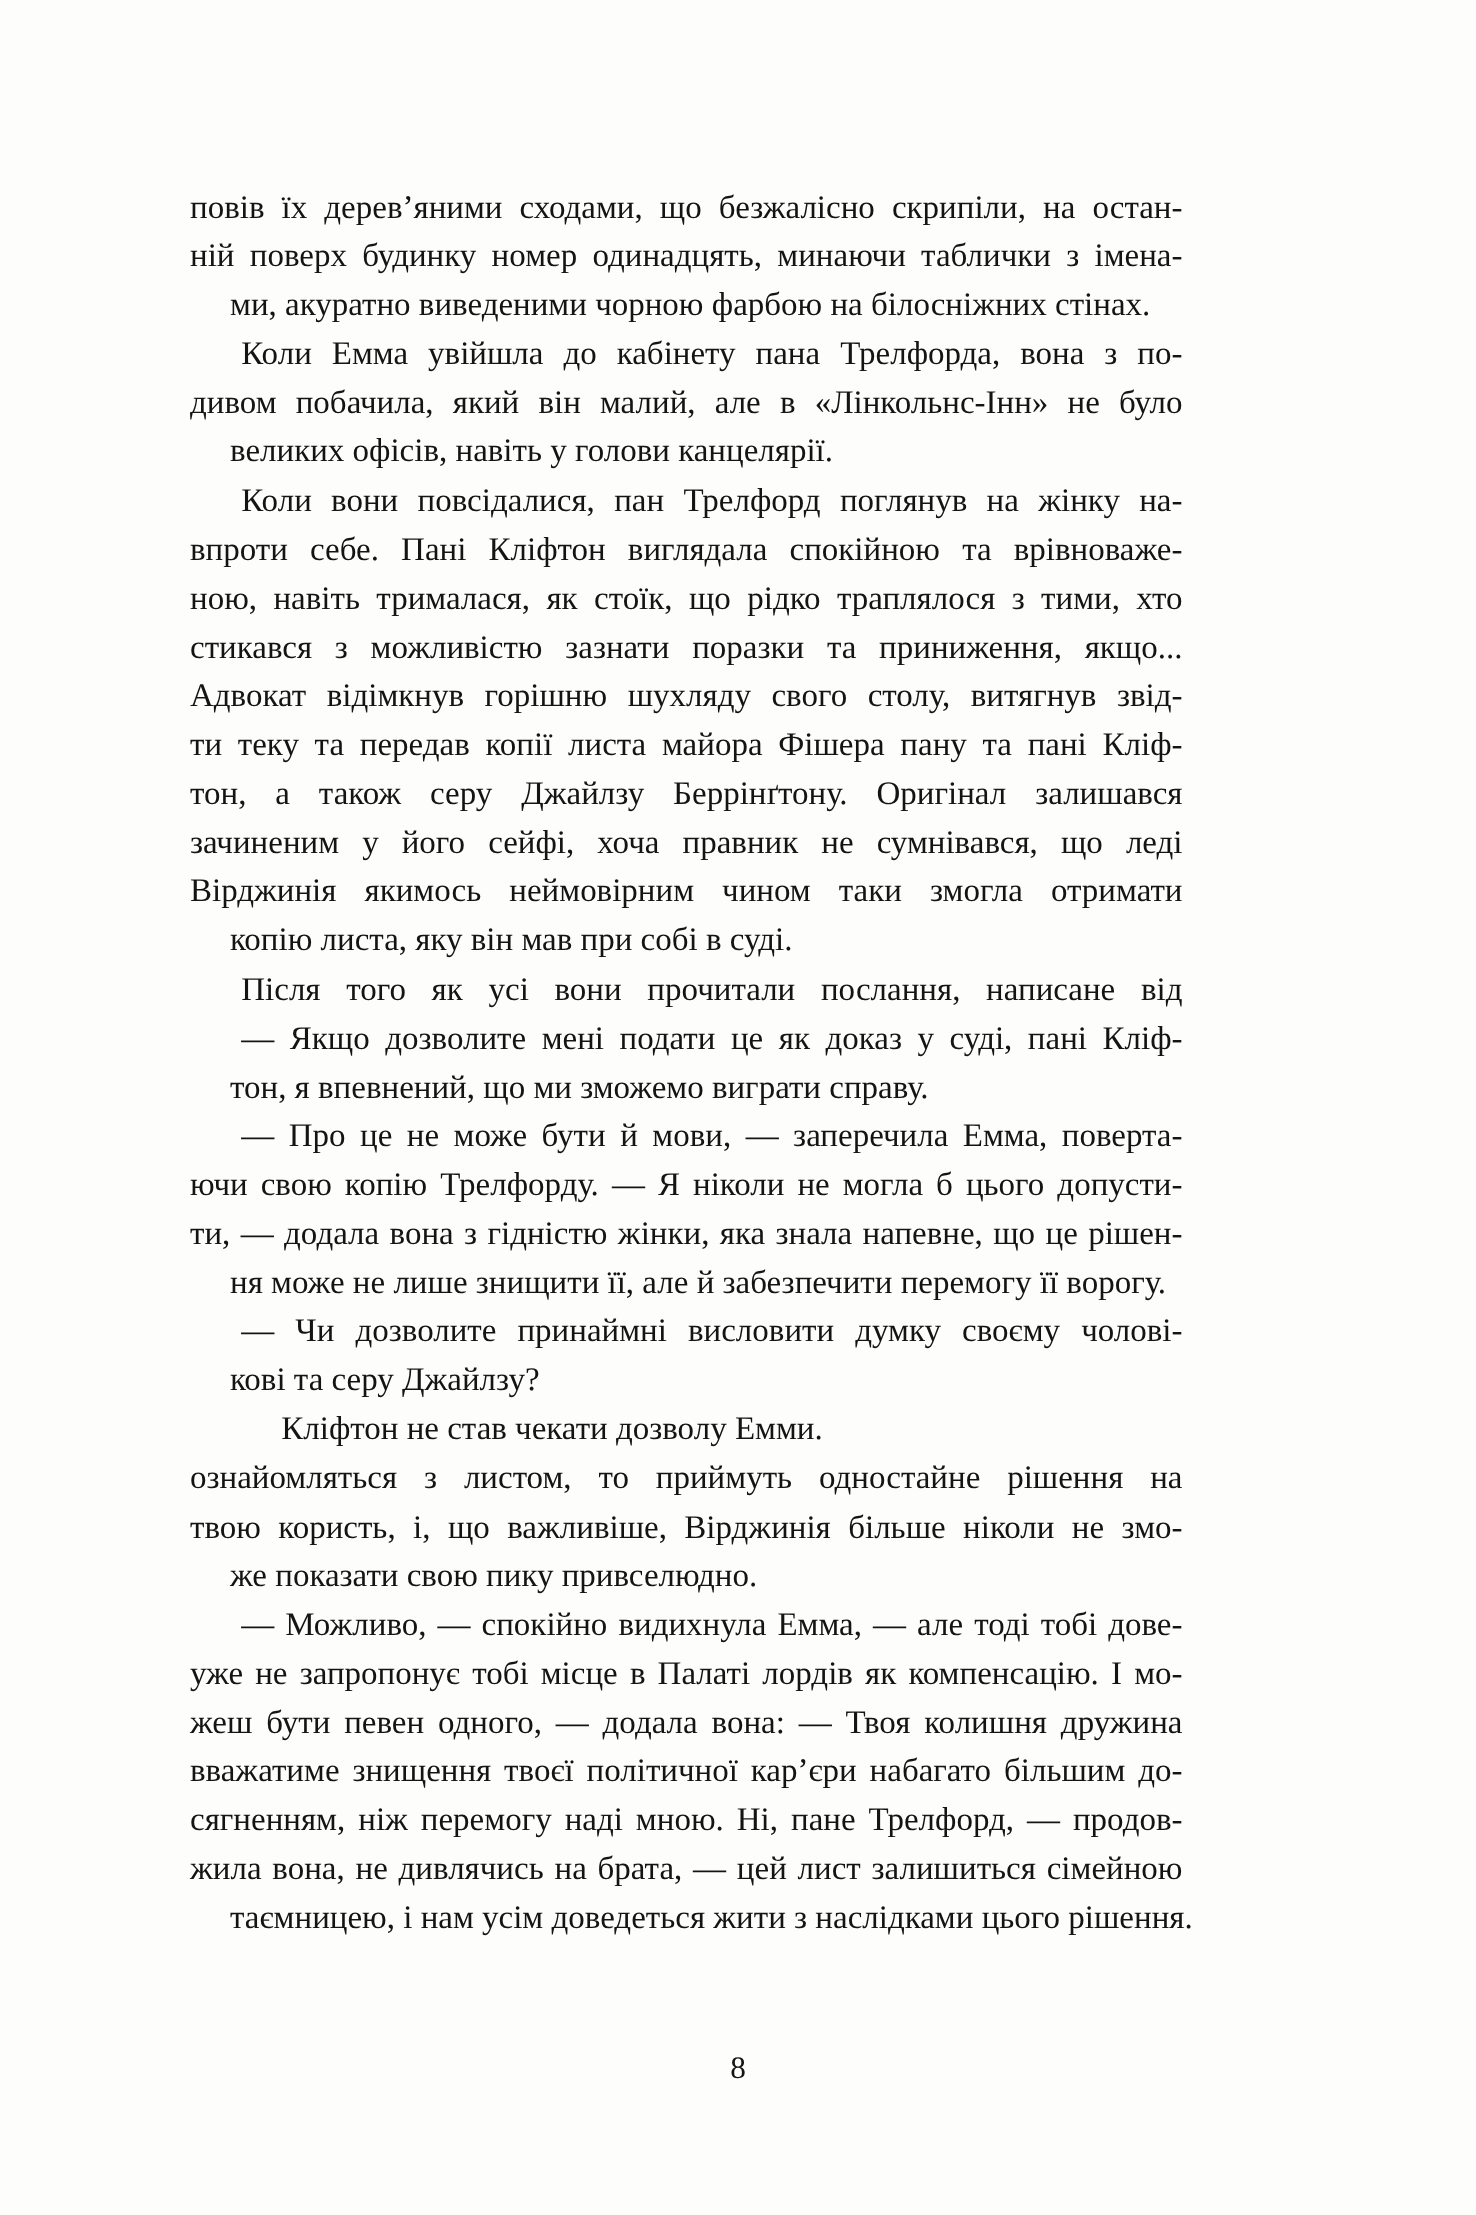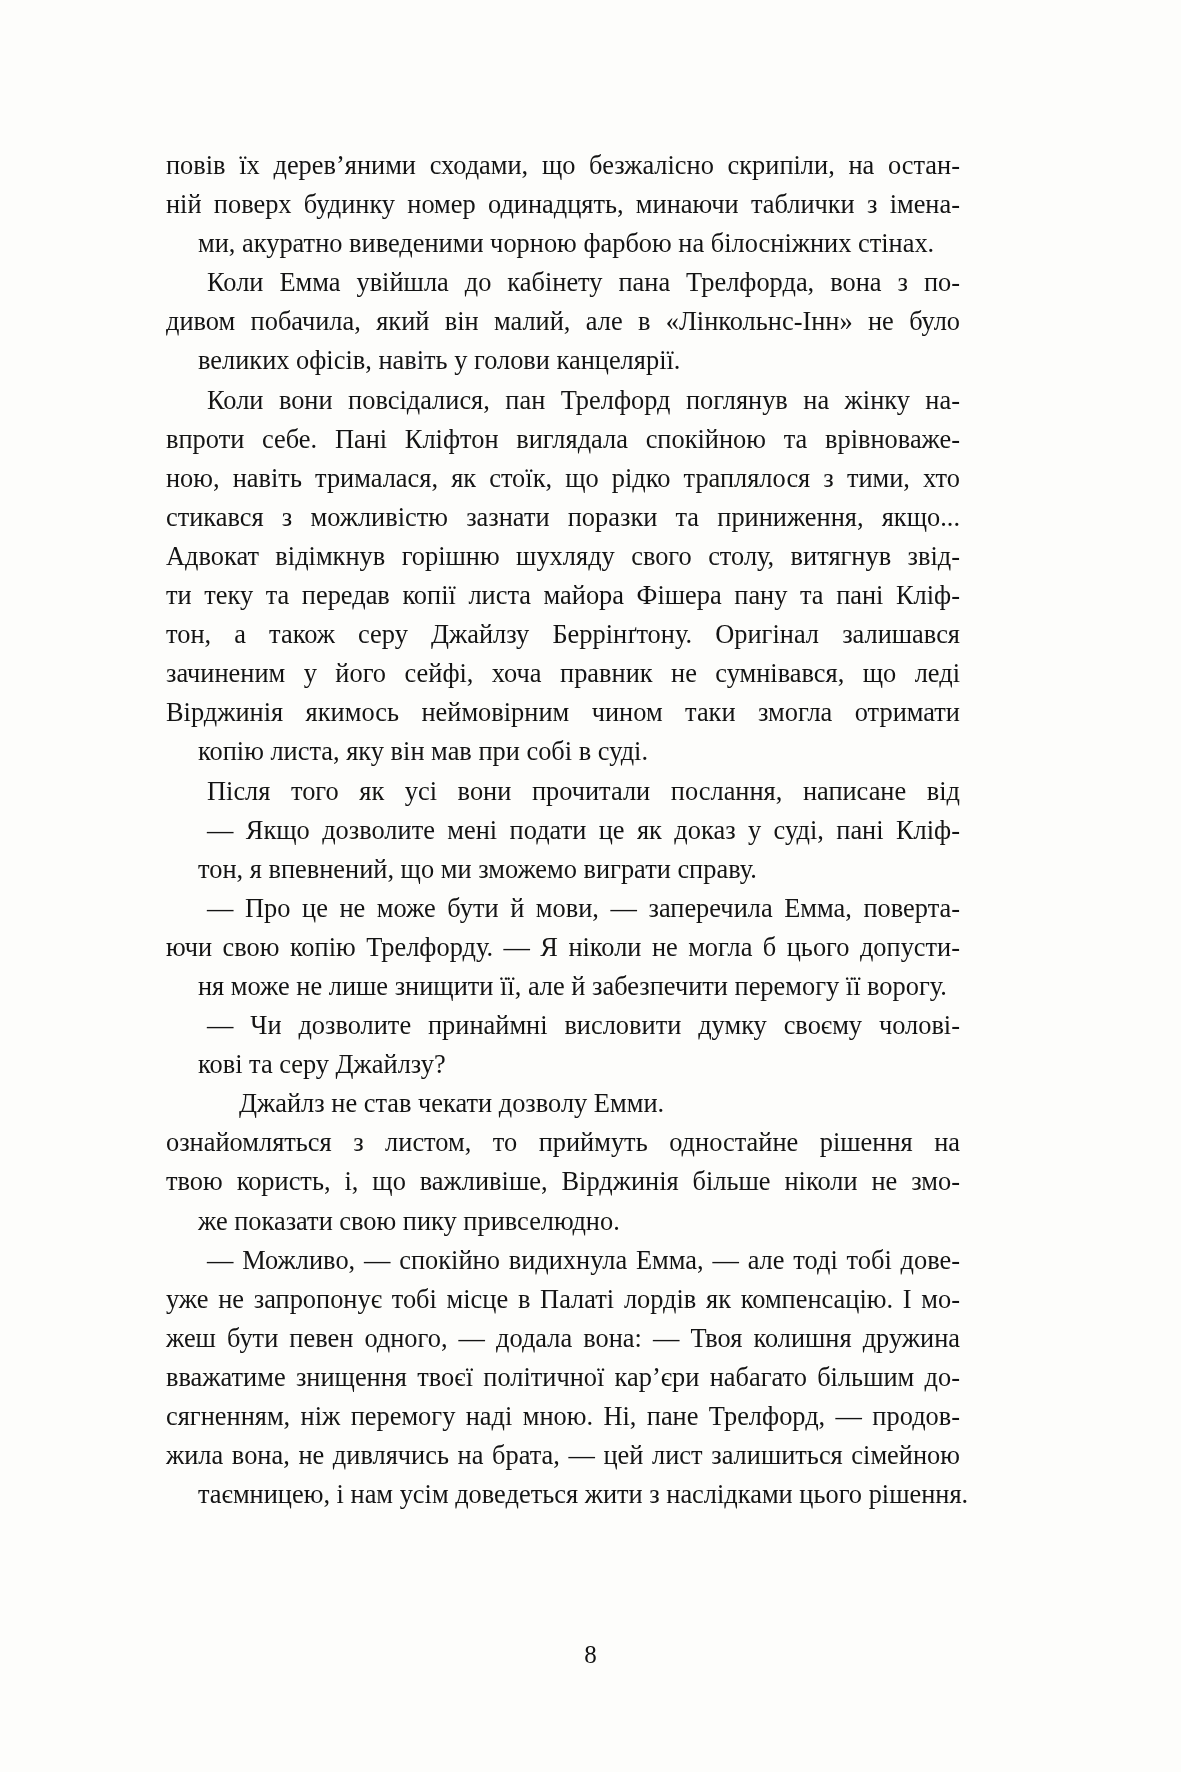--- a/index.html
+++ b/index.html
@@ -15,21 +15,21 @@
   .page {
     position: relative;
     width: 1181px;
     height: 1772px;
     background: #fdfdfb;
     overflow: hidden;
     box-sizing: border-box;
   }
   .textblock {
     position: absolute;
-    left: 166px;
+    left: 152px;
     top: 146px;
     width: 794px;
     font-family: Liberation Serif, serif;
   }
   
   .ln {
     display: block;
     width: 100%;
     font-size: 26.4px;
     line-height: 39.1px;
@@ -83,24 +83,25 @@
       <span class="ln j">ти теку та передав копії листа майора Фішера пану та пані Кліф-</span>
       <span class="ln j">тон, а також серу Джайлзу Беррінґтону. Оригінал залишався</span>
       <span class="ln j">зачиненим у його сейфі, хоча правник не сумнівався, що леді</span>
       <span class="ln j">Вірджинія якимось неймовірним чином таки змогла отримати</span>
       <span class="ln last">копію листа, яку він мав при собі в суді.</span>
       <span class="ln j indent">Після того як усі вони прочитали послання, написане від</span>
       <span class="ln j indent">— Якщо дозволите мені подати це як доказ у суді, пані Кліф-</span>
       <span class="ln last">тон, я впевнений, що ми зможемо виграти справу.</span>
       <span class="ln j indent">— Про це не може бути й мови, — заперечила Емма, поверта-</span>
       <span class="ln j">ючи свою копію Трелфорду. — Я ніколи не могла б цього допусти-</span>
+      <span class="ln j">ти, — додала вона з гідністю жінки, яка знала напевне, що це рішен-</span>
       <span class="ln last">ня може не лише знищити її, але й забезпечити перемогу її ворогу.</span>
       <span class="ln j indent">— Чи дозволите принаймні висловити думку своєму чолові-</span>
       <span class="ln last">кові та серу Джайлзу?</span>
-      <span class="ln last indent">Джайлз не став чекати дозволу Емми.</span>
+      <span class="ln last indent">Кліфтон не став чекати дозволу Емми.</span>
       <span class="ln j">ознайомляться з листом, то приймуть одностайне рішення на</span>
       <span class="ln j">твою користь, і, що важливіше, Вірджинія більше ніколи не змо-</span>
       <span class="ln last">же показати свою пику привселюдно.</span>
       <span class="ln j indent">— Можливо, — спокійно видихнула Емма, — але тоді тобі дове-</span>
       <span class="ln j">уже не запропонує тобі місце в Палаті лордів як компенсацію. І мо-</span>
       <span class="ln j">жеш бути певен одного, — додала вона: — Твоя колишня дружина</span>
       <span class="ln j">вважатиме знищення твоєї політичної кар’єри набагато більшим до-</span>
       <span class="ln j">сягненням, ніж перемогу наді мною. Ні, пане Трелфорд, — продов-</span>
       <span class="ln j">жила вона, не дивлячись на брата, — цей лист залишиться сімейною</span>
       <span class="ln last">таємницею, і нам усім доведеться жити з наслідками цього рішення.</span>

